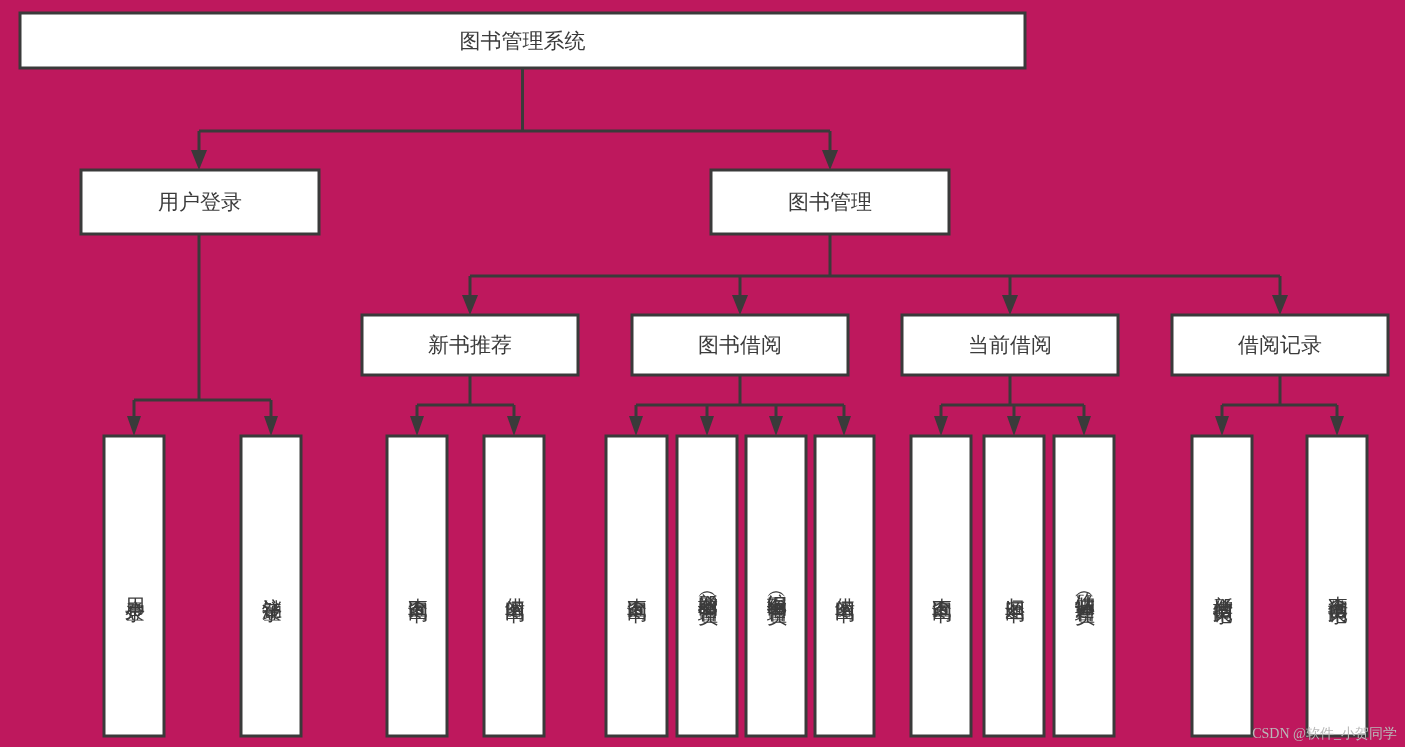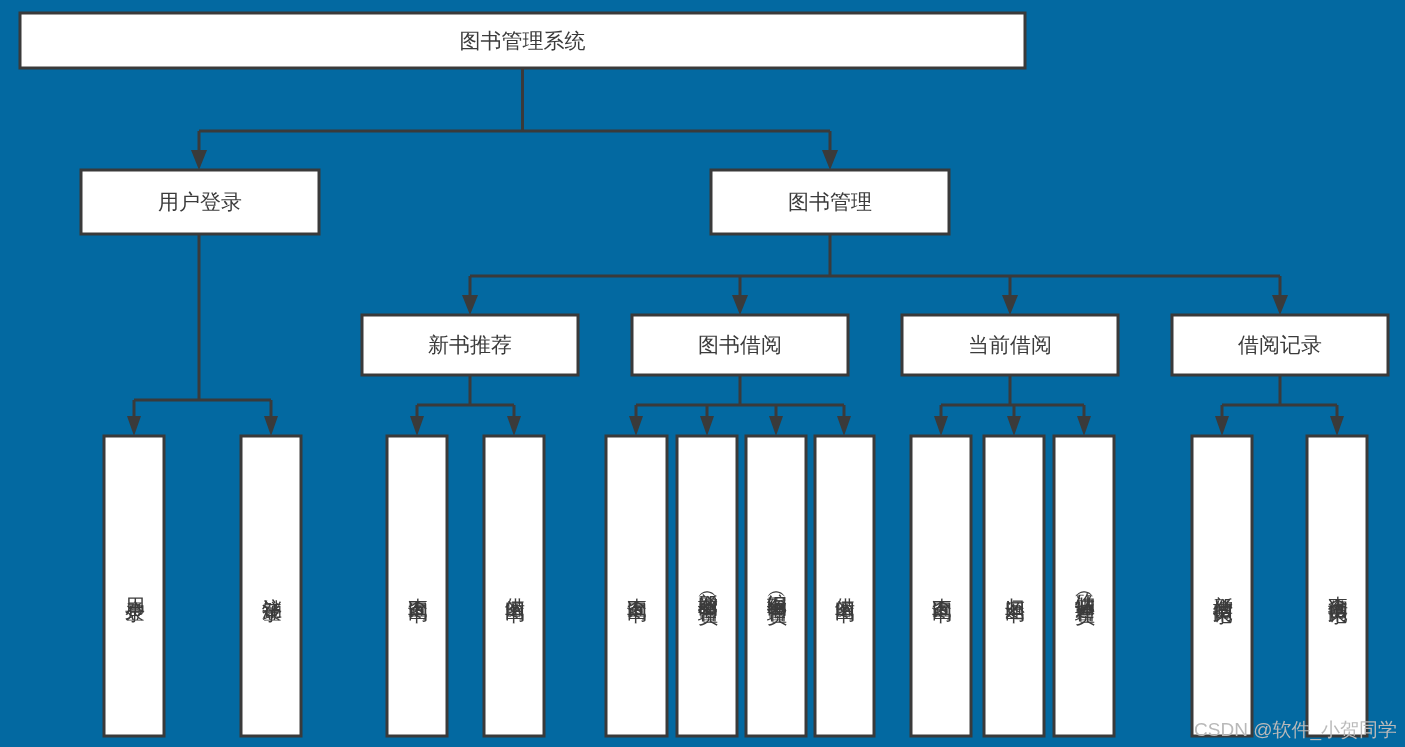--- a/index.html
+++ b/index.html
@@ -1,43 +1,43 @@
 <!DOCTYPE html>
 <html><head>
 <meta charset="utf-8">
 <style>
   html,body{margin:0;padding:0;background:#ffffff;}
   body{
     width:1405px;height:747px;
     font-family:"DejaVu Sans","Liberation Sans",sans-serif;
     overflow:hidden;
   }
-  #diagram-root{position:relative;width:1405px;height:747px;background:#0369a1;}
+  #diagram-root{position:relative;width:1405px;height:747px;background:#be185d;}
   svg.canvas{position:absolute;left:0;top:0;width:1405px;height:747px;}
   .node-rect{fill:#ffffff;stroke:#3a3a3a;stroke-width:3;}
   .edge{stroke:#3a3a3a;stroke-width:3;fill:none;}
   .arrow-head{fill:#3a3a3a;stroke:none;}
   .node-label{
     fill:#3b3b3b;
     font-family:"DejaVu Sans","Liberation Sans",sans-serif;
     font-size:21px;
     text-anchor:middle;
     dominant-baseline:middle;
   }
   .node-label.vertical{
     font-size:20px;
     writing-mode:vertical-rl;
     text-orientation:upright;
     letter-spacing:2px;
   }
   .watermark{
     position:absolute;
     right:8px;bottom:4px;
-    font-family:Liberation Sans, sans-serif;
-    font-size:19px;
+    font-family:Liberation Serif, serif;
+    font-size:14px;
     color:#b9b9b9;
     white-space:nowrap;
     user-select:none;
   }
 </style>
 </head>
 <body>
 
 <div id="diagram-root">
 

